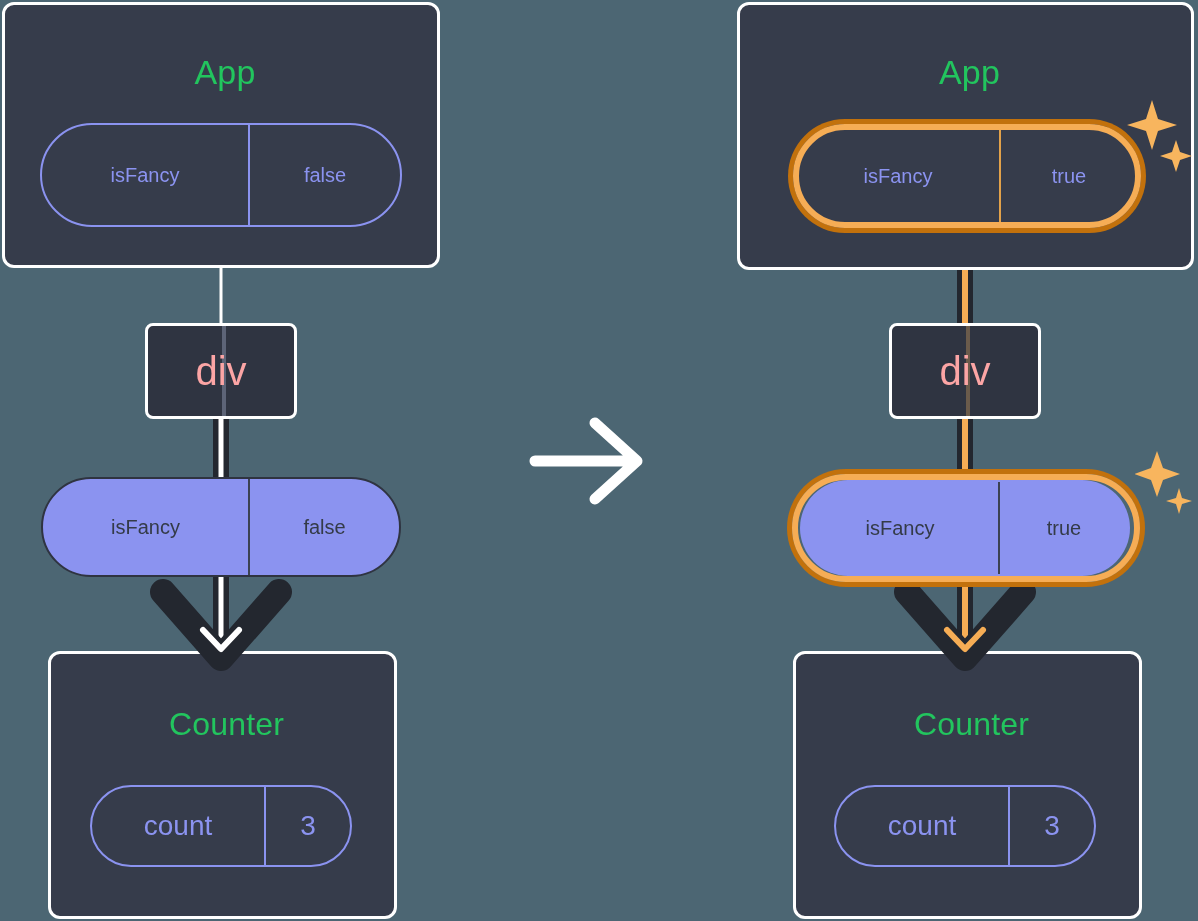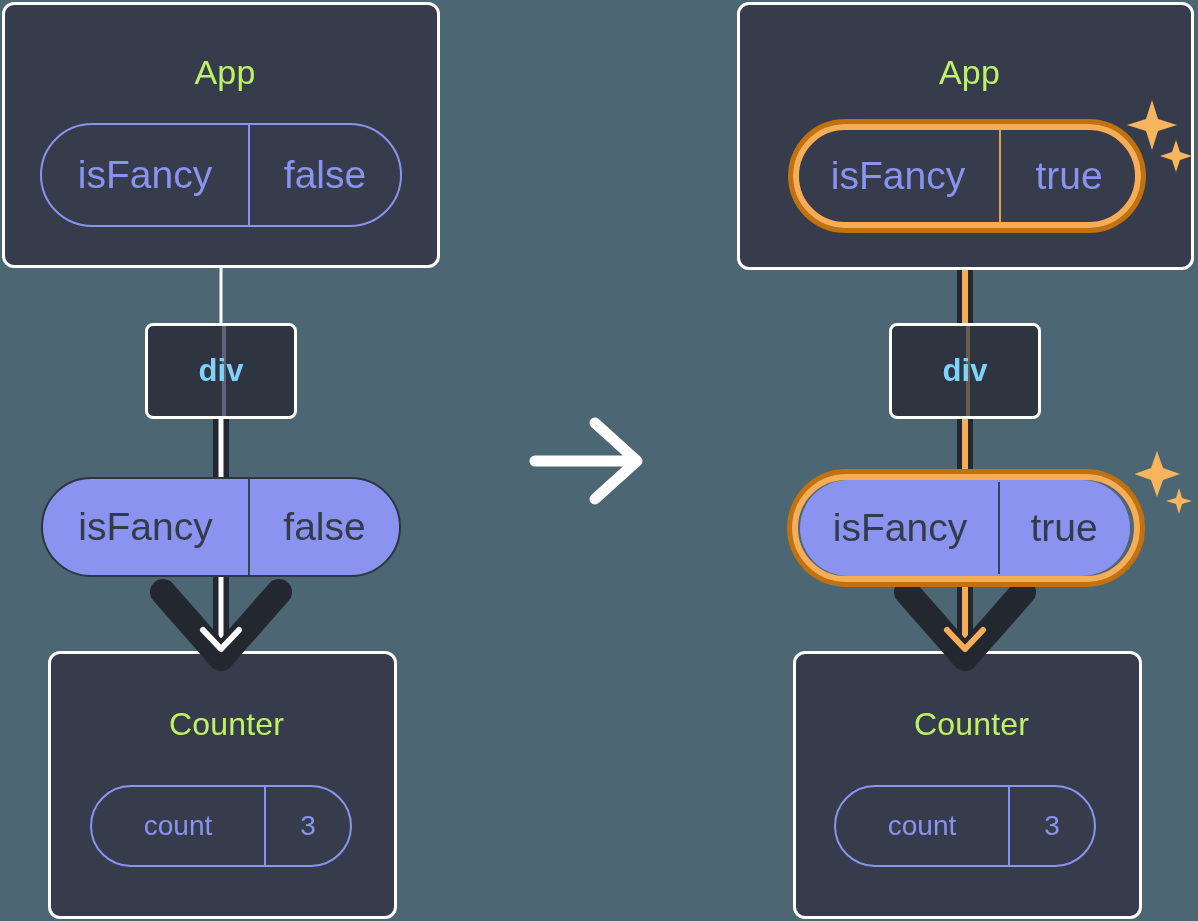--- a/index.html
+++ b/index.html
@@ -20,49 +20,49 @@
   
   .compbox{
     background:#363c4b;
     border:3px solid #ffffff;
     border-radius:12px;
     z-index:2;
   }
   .comp-title{
     position:absolute;left:8px;right:0;
     text-align:center;
-    color:#bef264;
+    color:#22c55e;
     font-size:34px;
     font-weight:400;
     letter-spacing:.2px;
     pointer-events:none;
   }
   .divbox{
     background:#2f3441;
     border:3px solid #ffffff;
     border-radius:8px;
     z-index:3;
     display:flex;align-items:center;justify-content:center;
   }
   .divbox span{
-    color:#7dd3fc;font-size:31px;font-weight:700;position:relative;z-index:2;
+    color:#fca5a5;font-size:40px;font-weight:400;position:relative;z-index:2;
   }
 
   
   .pill{
     position:absolute;
     display:flex;align-items:stretch;
     border-radius:999px;
     box-sizing:border-box;
     z-index:3;
   }
   .pill .cell{
     display:flex;align-items:center;justify-content:center;
     box-sizing:border-box;
-    font-size:39px;
+    font-size:20px;
     white-space:nowrap;
   }
   
   .pill.ghost{
     border:2px solid #8b93f0;
     background:transparent;
   }
   .pill.ghost .cell{color:#8b93f0;}
   .pill.ghost .cell.val{border-left:2px solid #8b93f0;}
 

